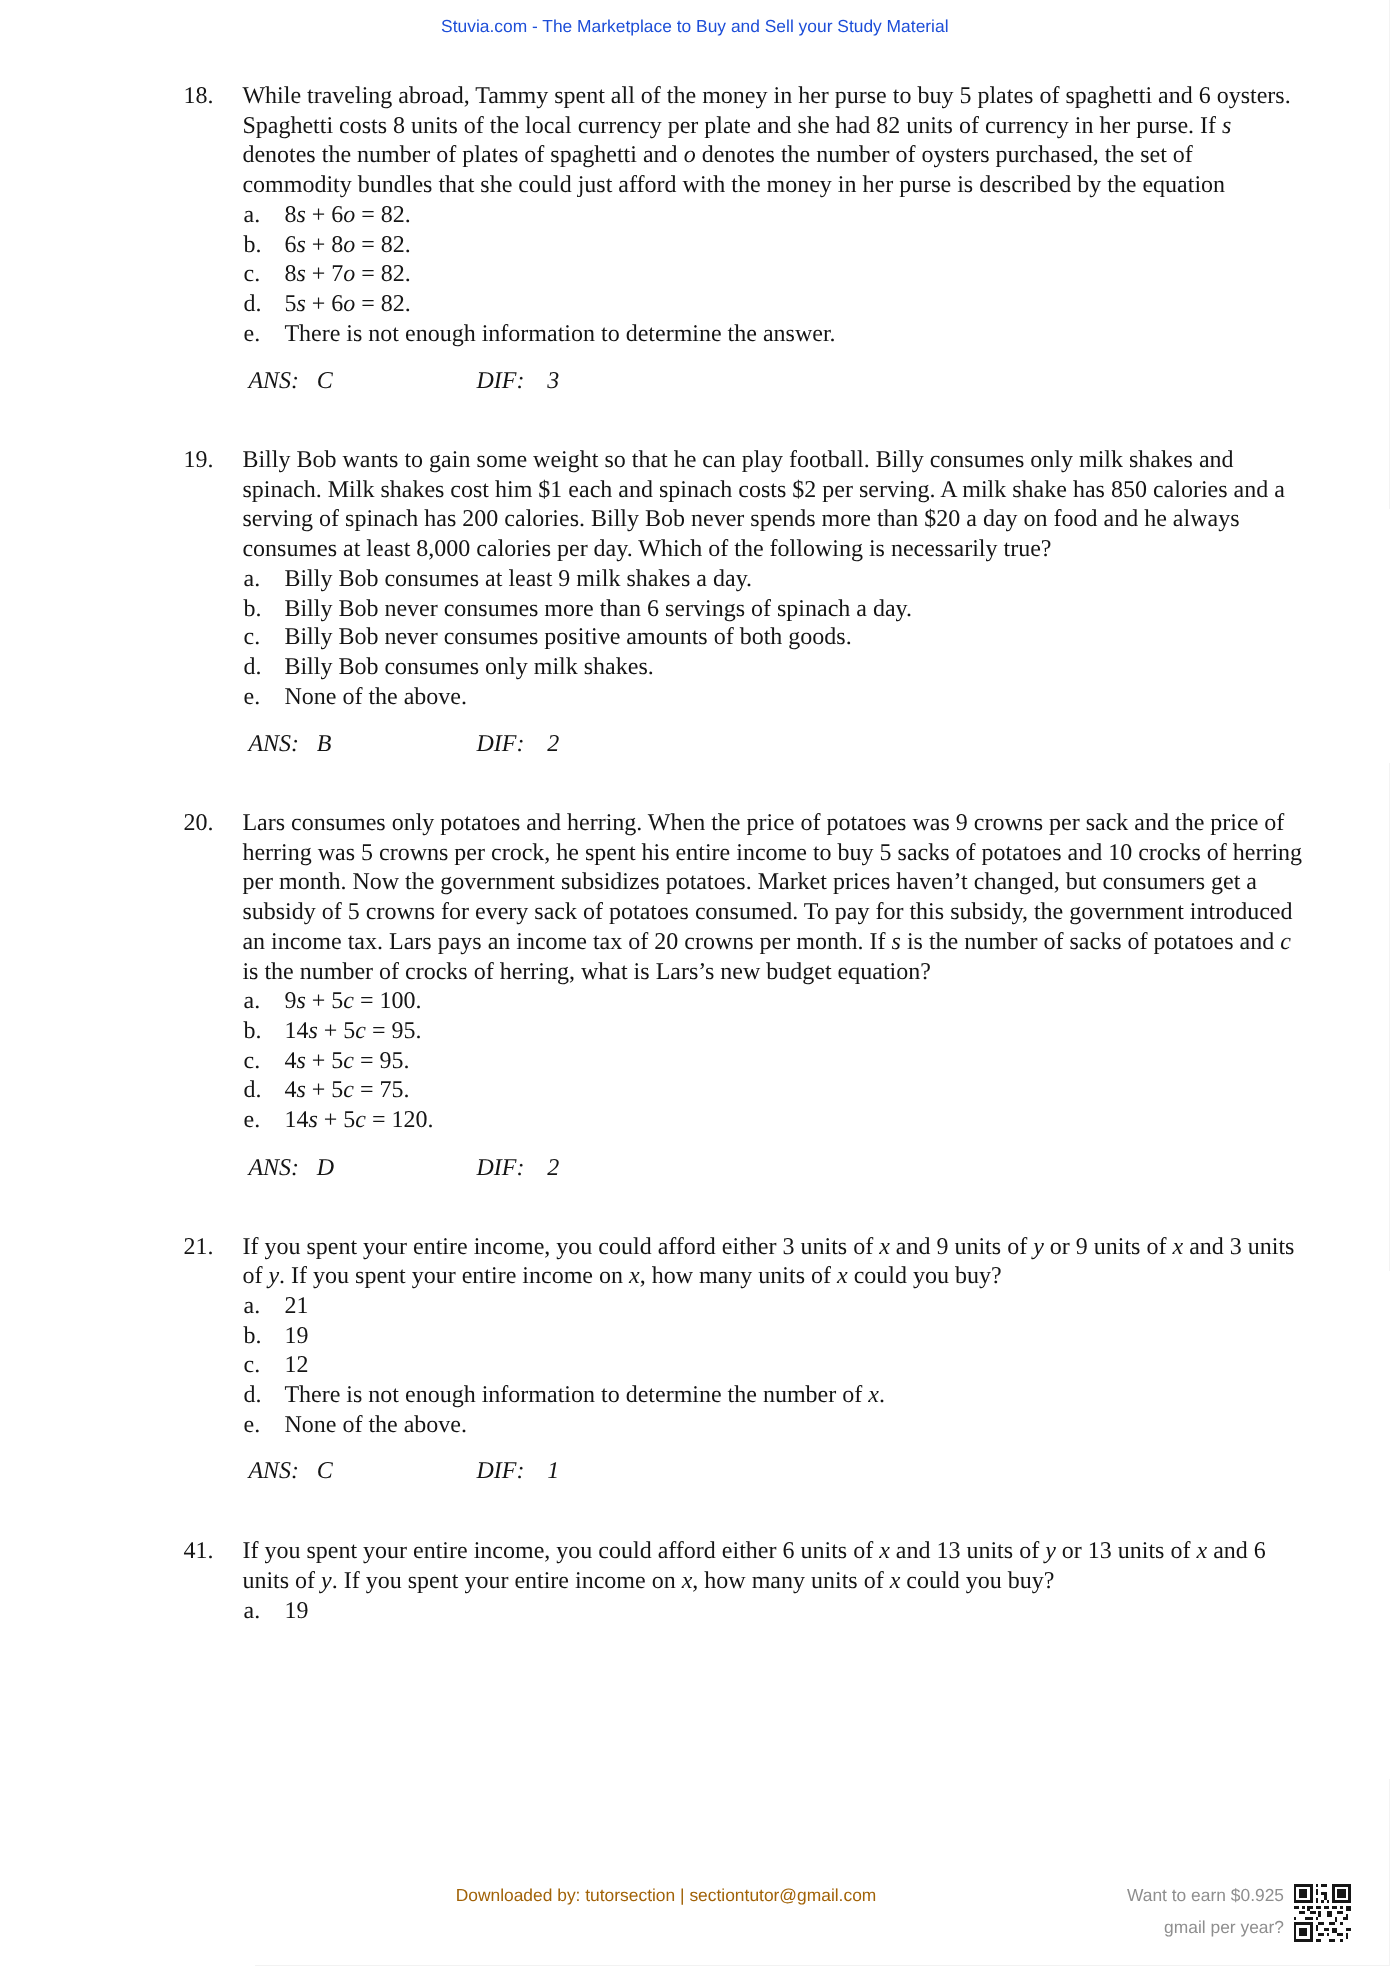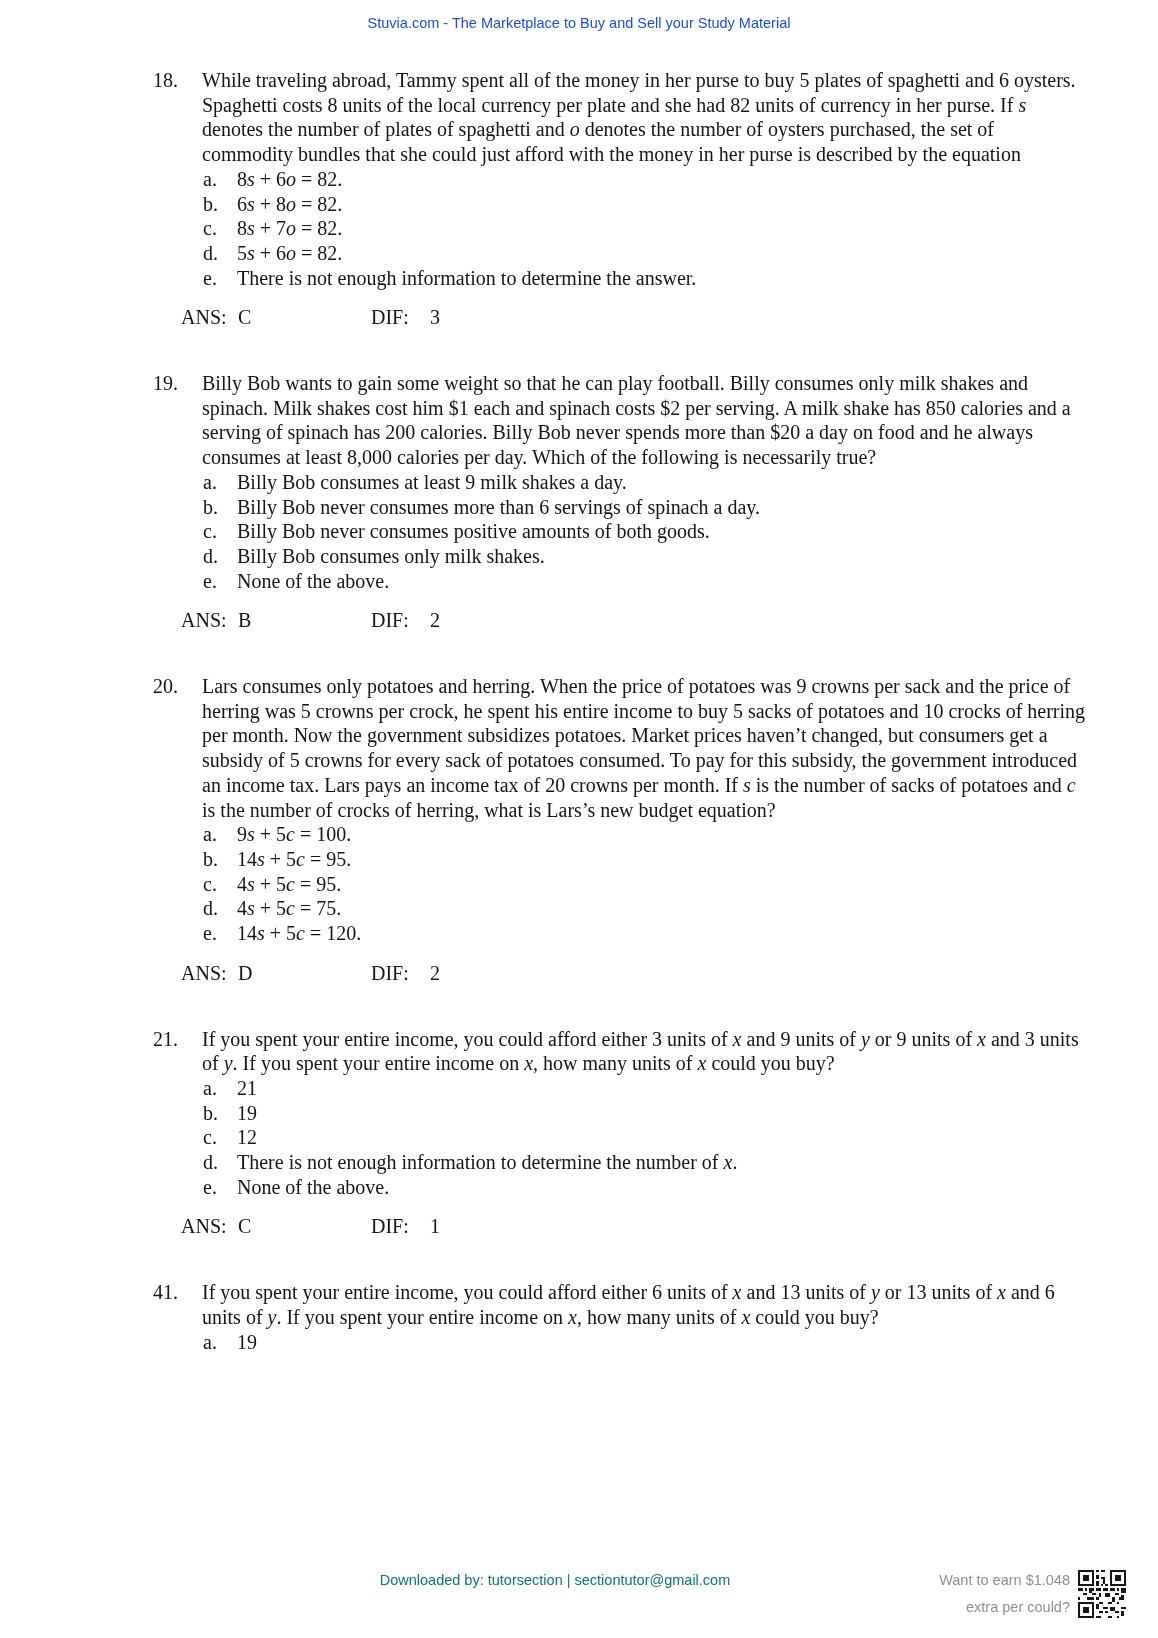--- a/index.html
+++ b/index.html
@@ -22,29 +22,29 @@
     position:absolute;top:68px;left:153px;width:935px;
     font-size:20px;line-height:24.7px;
   }
   .question + .question{margin-top:41px;}
   .qrow{display:flex;}
   .qnum{width:49px;flex-shrink:0;}
   .qtext{width:884px;}
   .option{display:flex;margin-left:50px;}
   .opt-letter{width:34px;flex-shrink:0;}
   .opt-text{flex:1;}
-  .ans-row{display:flex;margin-left:28px;margin-top:15px;}
+  .ans-row{display:flex;margin-left:54px;margin-top:15px;font-style:italic;}
   .ans-label{width:57px;}
   .ans-value{width:133px;}
   .dif-label{width:59px;}
   .footer-center{
     position:absolute;top:1567px;left:0;width:1110px;
     text-align:center;
     font-family:"Liberation Sans", sans-serif;
-    font-size:14.5px;line-height:27px;color:#0f766e;
+    font-size:14.5px;line-height:27px;color:#a16207;
   }
   .footer-right{
     position:absolute;top:1567px;right:32px;
     display:flex;align-items:flex-start;gap:8px;
     font-family:"Liberation Sans", sans-serif;
     font-size:14.5px;color:#8e8e8e;
   }
   .footer-right .earn{text-align:right;line-height:27px;}
   .qr{width:48px;height:50px;margin-top:2px;display:block;}
 </style>
@@ -201,22 +201,22 @@
     </section>
 
   </div>
 
   <div class="footer-center">
     <div>Downloaded by: tutorsection | sectiontutor@gmail.com</div>
   </div>
 
   <div class="footer-right">
     <div class="earn">
-      <div>Want to earn $1.048</div>
-      <div>extra per could?</div>
+      <div>Want to earn $0.925</div>
+      <div>gmail per year?</div>
     </div>
     <svg class="qr" viewBox="0 0 21 21" shape-rendering="crispEdges" aria-hidden="true">
       <rect width="21" height="21" fill="#ffffff"></rect>
       <g fill="#161616">
         <path d="M0 0h7v7H0zM14 0h7v7h-7zM0 14h7v7H0z"></path>
       </g>
       <g fill="#ffffff">
         <path d="M1 1h5v5H1zM15 1h5v5h-5zM1 15h5v5H1z"></path>
       </g>
       <g fill="#161616">

